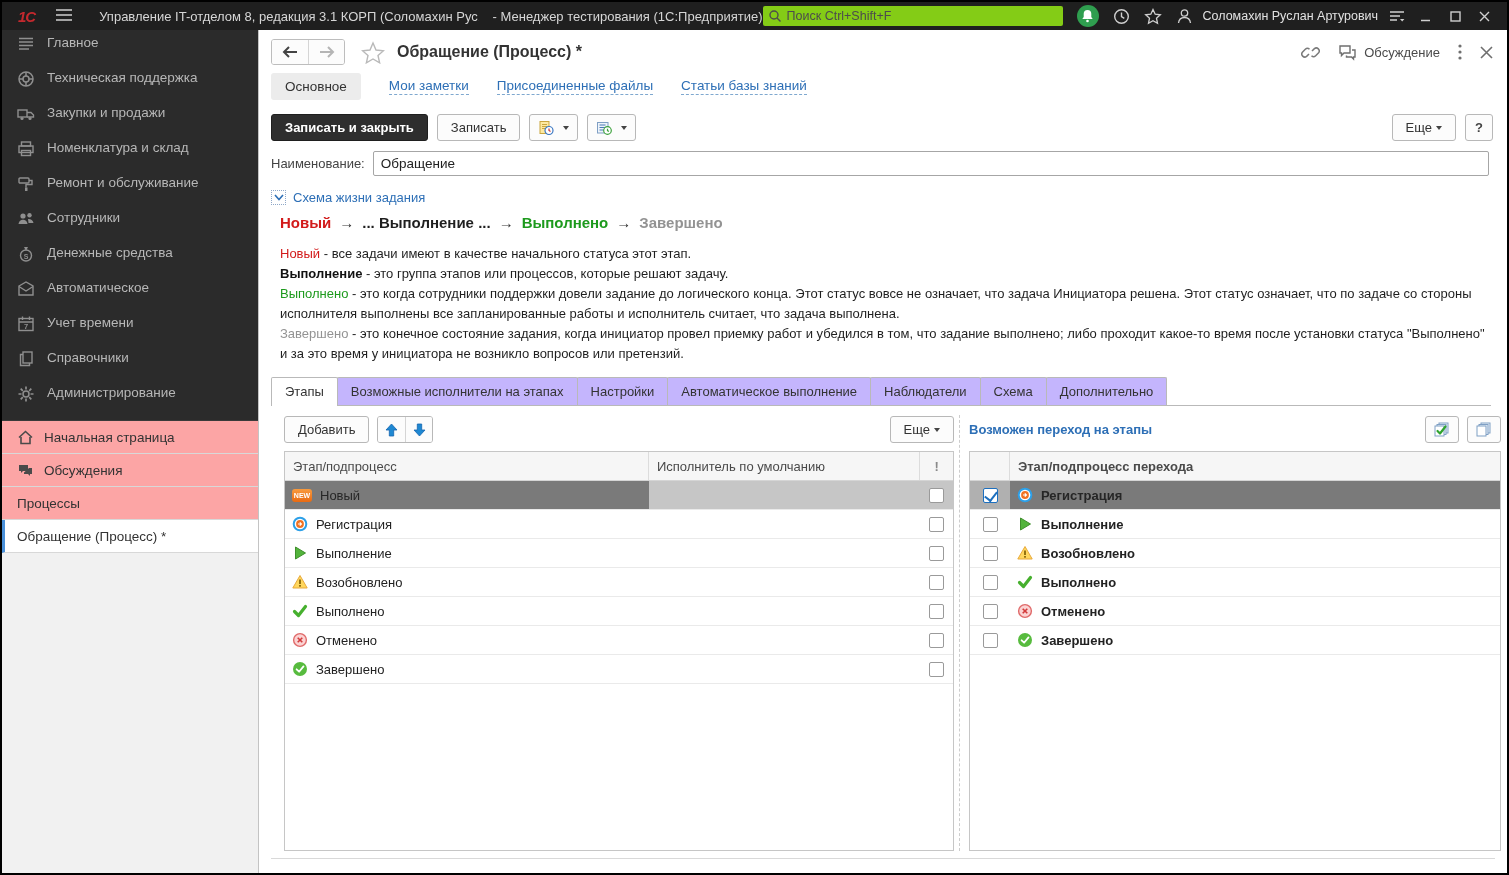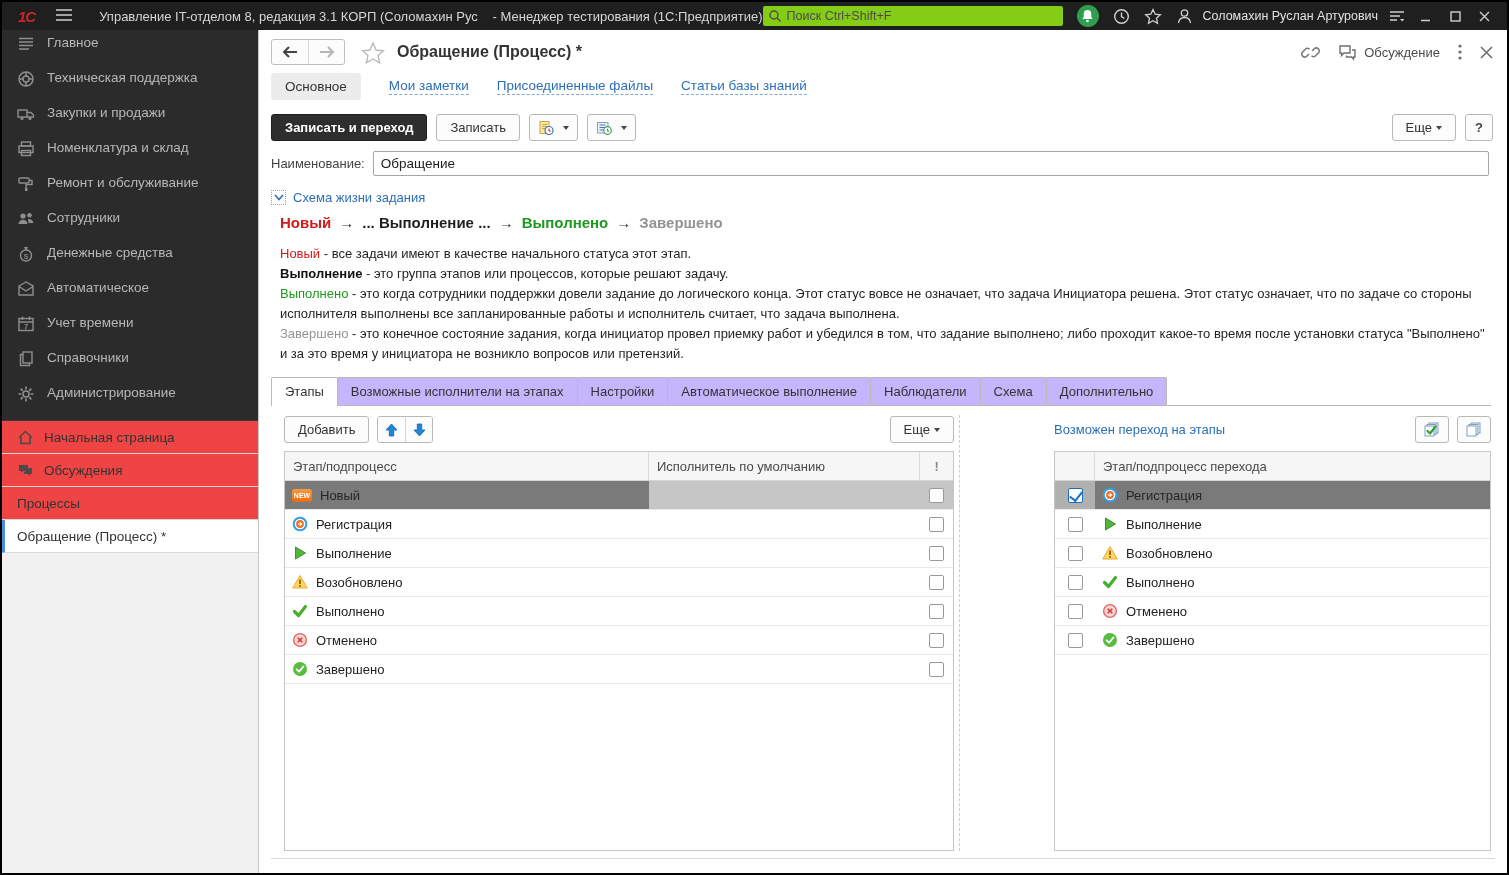--- a/index.html
+++ b/index.html
@@ -22,21 +22,21 @@
   .tb-user { margin:0 4px 0 10px; color:#e2e2e2; font-size:12.5px; white-space:nowrap; }
   .tb-win { width:30px; height:28px; display:inline-flex; align-items:center; justify-content:center; color:#cfcfcf; cursor:pointer; }
 
   
   .main-row { flex:1; display:flex; min-height:0; }
   .sidebar { width:256px; flex:none; background:#2b2b2b; display:flex; flex-direction:column; }
   .sb-dark { padding-top:5px; }
   .sb-item { height:35px; display:flex; align-items:flex-start; padding-left:15px; color:#b7b7b7; font-size:13.5px; cursor:pointer; }
   .sb-ico { width:18px; height:18px; margin-right:12px; flex:none; }
   .sb-light { flex:1; background:#f1f1f1; border-top:1px solid #3a3a3a; }
-  .sb-page { height:33px; display:flex; align-items:center; padding-left:15px; border-bottom:1px solid #d8d8d8; color:#333; font-size:13.5px; background:#ef4444; cursor:pointer; }
+  .sb-page { height:33px; display:flex; align-items:center; padding-left:15px; border-bottom:1px solid #d8d8d8; color:#333; font-size:13.5px; background:#fca5a5; cursor:pointer; }
   .sb-page .sb-ico { width:17px; height:17px; margin-right:10px; }
   .sb-page.active { background:#fff; border-left:3px solid #4a90d9; padding-left:12px; }
 
   .content { flex:1; background:#fff; border-left:1px solid #c4c4c4; overflow:hidden; font-size:13px; color:#222; display:flex; flex-direction:column; }
 
   
   .form-header { display:flex; align-items:center; padding:9px 14px 4px 12px; }
   .navgrp { display:flex; border:1px solid #bdbdbd; border-radius:3px; overflow:hidden; height:26px; }
   .navbtn { width:36px; display:flex; align-items:center; justify-content:center; background:#fcfcfc; cursor:pointer; }
   .navbtn + .navbtn { border-left:1px solid #d5d5d5; }
@@ -74,21 +74,21 @@
 
   
   .tabstrip { display:flex; margin:12px 16px 0 12px; border-bottom:1px solid #b9b9b9; align-items:flex-end; }
   .tab { border:1px solid #b9b9b9; border-bottom:none; background:#c4b5fd; padding:6px 13px; font-size:13px; color:#333; margin-right:-1px; border-radius:2px 2px 0 0; cursor:pointer; }
   .tab.active { background:#fff; position:relative; top:1px; padding-bottom:7px; }
 
   
   .panels { display:flex; margin:9px 16px 0 25px; flex:1; min-height:0; }
   .panel-left { width:670px; flex:none; display:flex; flex-direction:column; }
   .splitter { flex:1; min-width:10px; border-left:1px dashed #cdcdcd; margin-left:5px; }
-  .panel-right { width:437px; flex:none; display:flex; flex-direction:column; }
+  .panel-right { width:532px; flex:none; display:flex; flex-direction:column;font-weight:bold; }
   .ptoolbar { height:29px; display:flex; align-items:center; gap:8px; margin-bottom:7px; }
   .arrgrp { display:flex; border:1px solid #b8b8b8; border-radius:3px; overflow:hidden; height:27px; }
   .arrbtn { width:27px; display:flex; align-items:center; justify-content:center; background:#fcfcfc; cursor:pointer; }
   .arrbtn + .arrbtn { border-left:1px solid #d5d5d5; }
   .pt-spacer { flex:1; }
   .rp-title { color:#2d6fb6; font-size:13px; flex:1; cursor:pointer; }
   .btn-sq { width:34px; padding:0; }
 
   .tbl { border:1px solid #c6c6c6; background:#fff; flex:1; overflow:hidden; }
   .thead { display:flex; height:29px; background:#f6f6f6; border-bottom:1px solid #d5d5d5; color:#4a4a4a; }
@@ -347,21 +347,21 @@
       </div>
 
       <div class="nav-links">
         <span class="nl-active">Основное</span>
         <span class="nl-link">Мои заметки</span>
         <span class="nl-link">Присоединенные файлы</span>
         <span class="nl-link">Статьи базы знаний</span>
       </div>
 
       <div class="cmd-bar">
-        <button class="btn btn-primary">Записать и переход</button>
+        <button class="btn btn-primary">Записать и закрыть</button>
         <button class="btn">Записать</button>
         <button class="btn btn-ico">
           <svg width="16" height="16" viewBox="0 0 16 16">
               <rect x="2" y="1.5" width="9" height="12" fill="#fde9a2" stroke="#caa53f"></rect>
               <path d="M4 4.5h5M4 6.5h5M4 8.5h3" stroke="#caa53f" stroke-width="1"></path>
               <circle cx="11" cy="10.5" r="4" fill="#fff" stroke="#3a77c2" stroke-width="1.2"></circle>
               <path d="M11 8.5 v2 l1.5 1" fill="none" stroke="#c23a3a" stroke-width="1.2"></path>
             </svg>
           <span class="caret"></span>
         </button>

